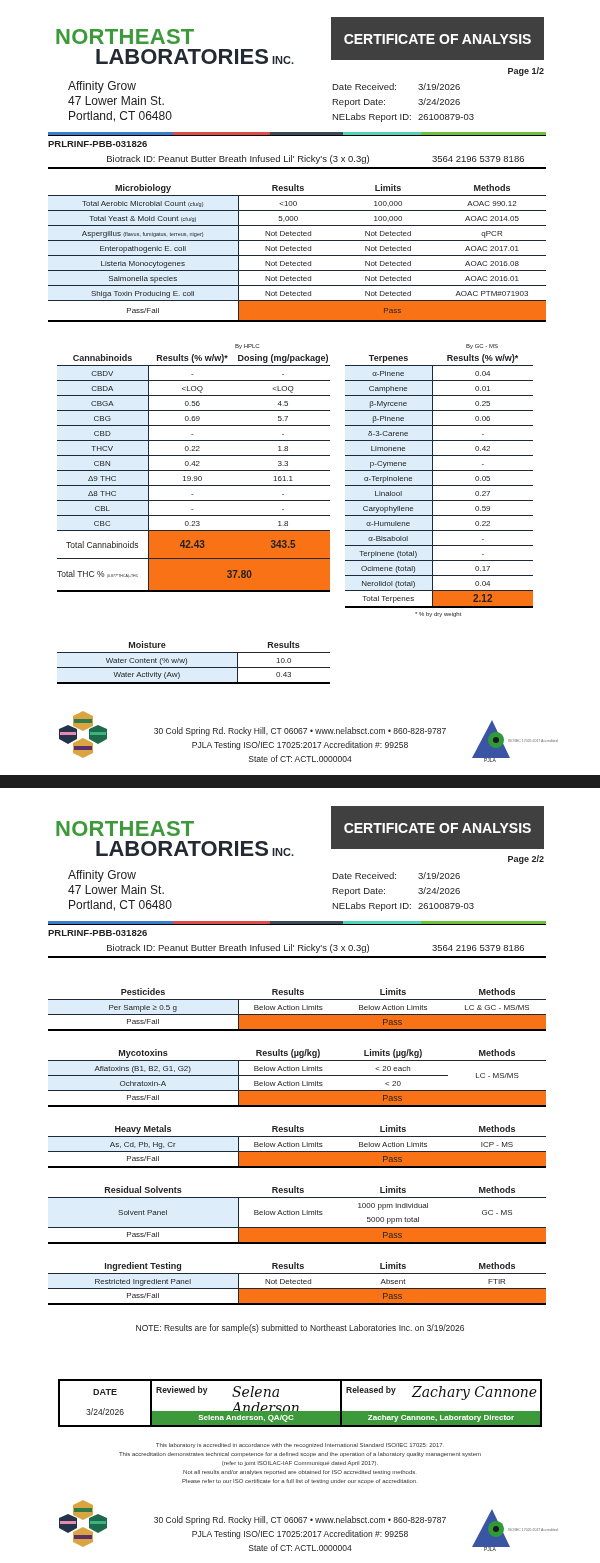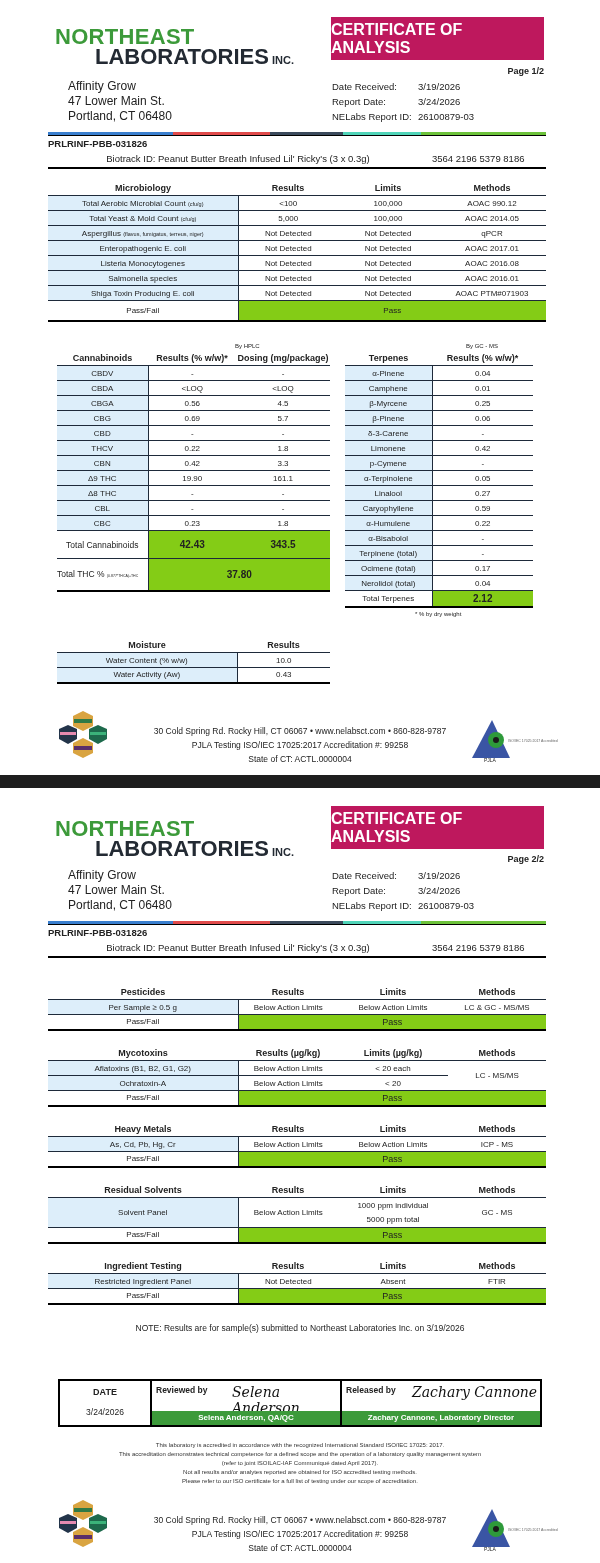--- a/index.html
+++ b/index.html
@@ -5,38 +5,38 @@
 *{box-sizing:border-box;margin:0;padding:0}
 body{width:600px;height:1563px;background:#fff;font-family:"Liberation Sans",sans-serif;color:#222;position:relative;overflow:hidden}
 .page{position:absolute;left:0;width:600px;background:#fff}
 #page1{top:0;height:775px}
 #page2{top:788px;height:775px}
 .divider{position:absolute;left:0;top:775px;width:600px;height:13px;background:#1e1e1e}
 .logo{position:absolute;left:55px;top:26px;font-weight:bold;line-height:1}
 .logo .l1{font-size:22px;color:#3c9a3a;letter-spacing:0.3px}
 .logo .l2{font-size:22px;color:#232a33;margin-left:40px;margin-top:-2px}
 .logo .l2 .inc{font-size:11px;margin-left:3px}
-.coa{position:absolute;left:331px;top:17px;width:213px;height:43px;background:#be185d;color:#fff;font-weight:bold;font-size:16px;display:flex;align-items:center;justify-content:center}
+.coa{position:absolute;left:331px;top:17px;width:213px;height:43px;background:#404040;color:#fff;font-weight:bold;font-size:14px;display:flex;align-items:center;justify-content:center}
 .pageno{position:absolute;right:56px;top:66px;font-size:9px;font-weight:bold}
 .client{position:absolute;left:68px;top:79px;font-size:12px;line-height:15px}
 .meta{position:absolute;left:332px;top:79px;font-size:9.5px;line-height:15px}
 .meta .row{display:flex}
 .meta .k{width:86px}
 .colorbar{position:absolute;left:48px;top:132px;width:498px;height:3px;display:flex}
 .colorbar span{height:3px}
 .idblock{position:absolute;left:48px;top:135px;width:498px;border-top:1px solid #000;border-bottom:2px solid #000;font-size:9.5px}
 .idblock .pid{text-align:left;font-weight:bold;height:15px;line-height:15px}
 .idblock .bt{display:flex;height:16px;line-height:15px}
 .idblock .bt .l{width:380px;text-align:center}
 .idblock .bt .r{flex:1;padding-left:4px}
 table{border-collapse:collapse;font-size:8px;position:absolute}
 th{font-weight:bold;font-size:9px;text-align:center;padding:2px 0}
 td{text-align:center;height:15px;border-top:1.5px solid #1e2a3a}
 td.lab{background:#ddeefa;border-right:1.5px solid #1e2a3a}
-td.pass{background:#84cc16}
+td.pass{background:#f97316}
 tr.last td{border-bottom:2px solid #000}
 .small{font-size:5.5px}
 .note{font-size:6px;position:absolute}
 .footer{position:absolute;left:0;width:600px;height:70px}
 .footer .addr{position:absolute;left:140px;top:16px;width:320px;text-align:center;font-size:8.5px;line-height:14px}
 .badges{position:absolute;left:58px;top:0}
 .pjla{position:absolute;left:470px;top:10px}
 .sig{position:absolute;left:58px;top:1379px;width:484px;height:48px;border:2px solid #000;display:flex;font-size:9px}
 .sig .c1{width:92px;border-right:2px solid #000;text-align:center;font-weight:bold;padding-top:6px}
 .sig .c1 .dv{font-weight:normal;margin-top:10px;font-size:8.5px}

